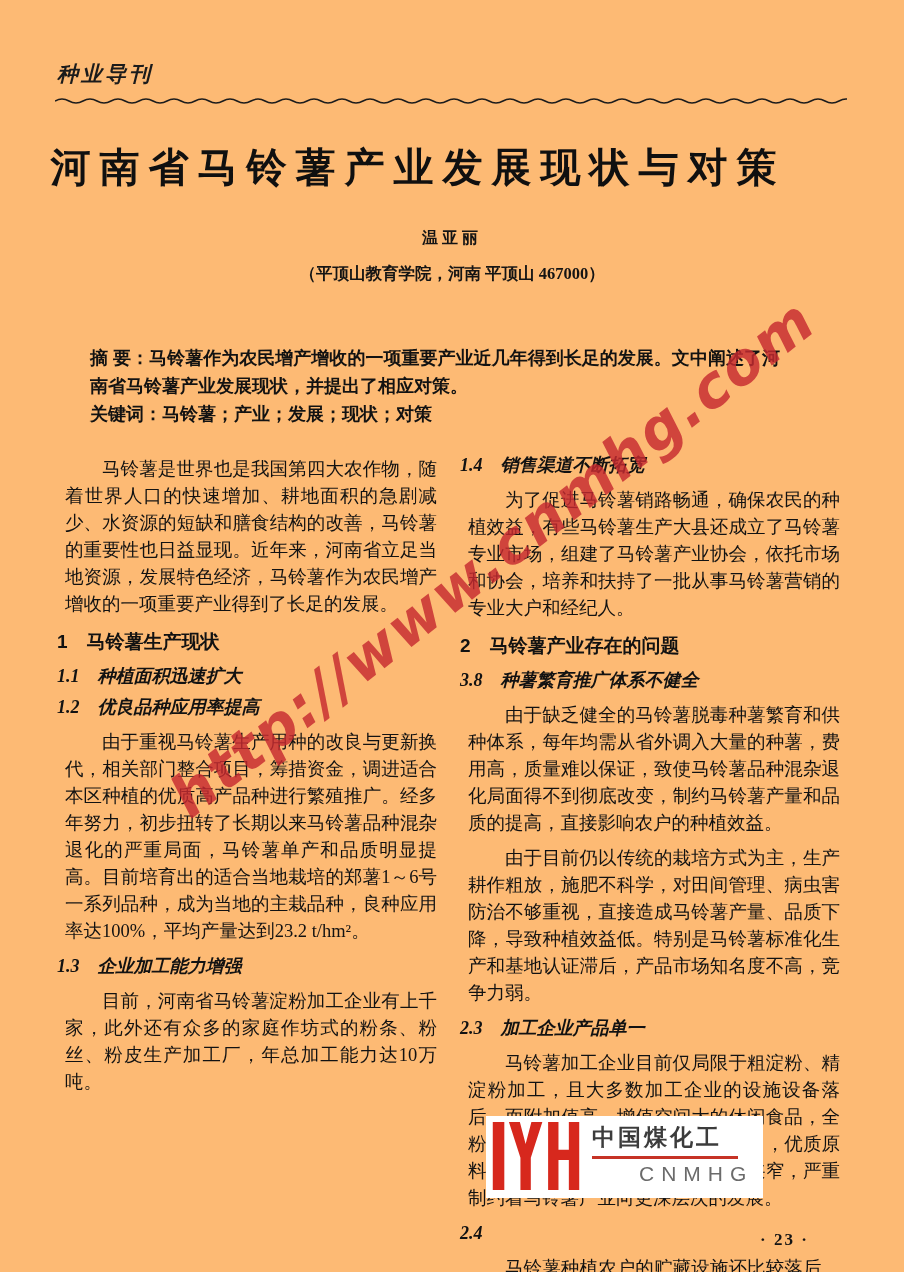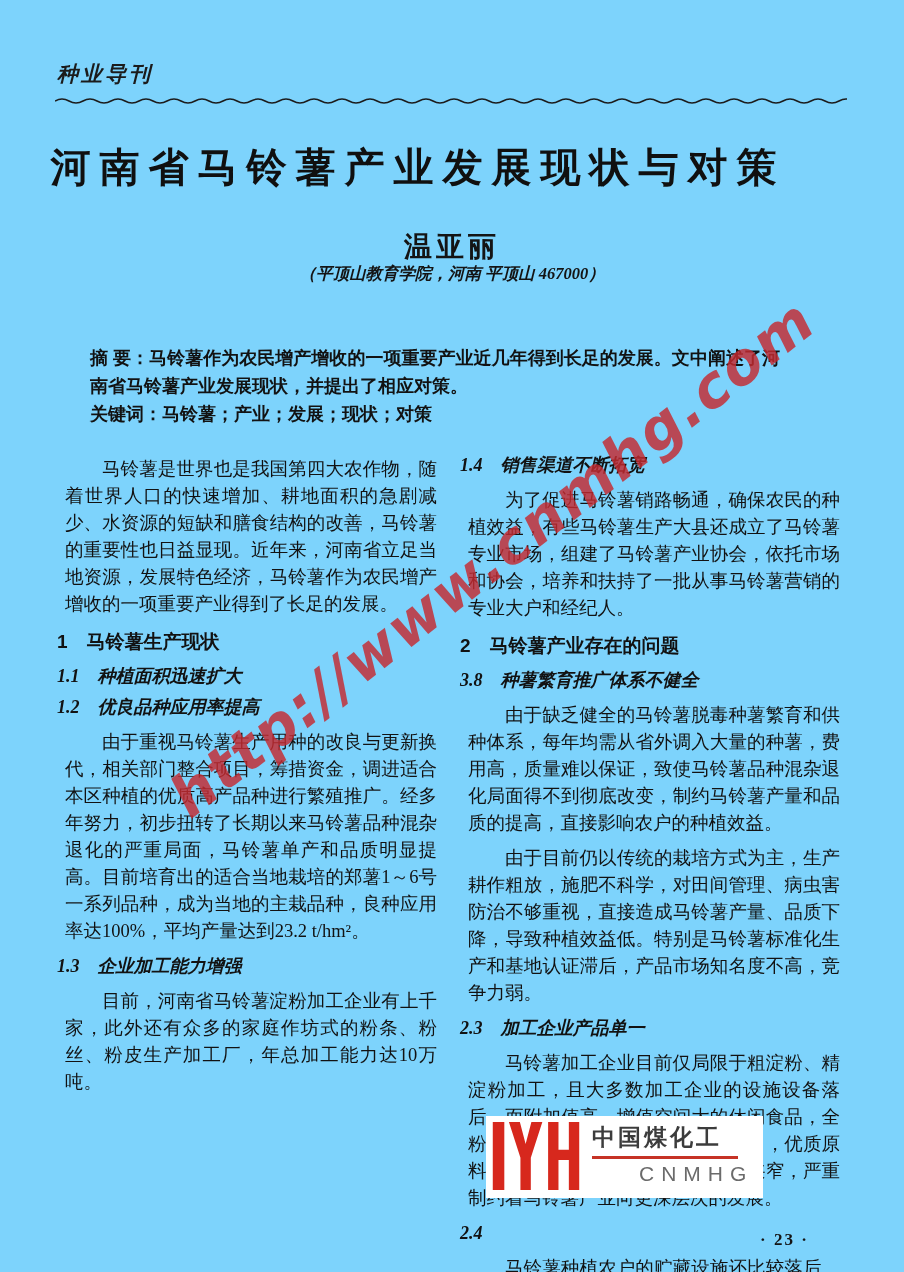--- a/index.html
+++ b/index.html
@@ -1,32 +1,32 @@
 <!DOCTYPE html>
 <html><head>
 <meta charset="utf-8">
 <style>
   html,body{margin:0;padding:0;background:#e8e8e8;}
   #page{
-    position:relative;width:904px;height:1272px;background:#7dd3fc;
+    position:relative;width:904px;height:1272px;background:#fdba74;
     font-family:"Liberation Serif","DejaVu Serif",serif;color:#141414;
     overflow:hidden;margin:0 auto;
   }
   
   .journal{position:absolute;left:57px;top:60px;font-size:21px;font-weight:600;
     letter-spacing:3px;font-style:italic;color:#1b1b1b;}
   .rule{position:absolute;left:55px;top:92px;}
   
   .title{position:absolute;left:0;top:140px;width:836px;text-align:center;
     font-size:40px;font-weight:700;letter-spacing:9px;color:#101010;
     font-family:"Liberation Sans","DejaVu Sans",sans-serif;}
   .author{position:absolute;left:0;top:228px;width:904px;text-align:center;
-    font-size:28px;font-weight:700;letter-spacing:4px;}
+    font-size:16px;font-weight:700;letter-spacing:4px;}
   .affil{position:absolute;left:0;top:263px;width:904px;text-align:center;
-    font-size:16.5px;font-weight:600;font-style:italic;}
+    font-size:16.5px;font-weight:600;}
   
   .abstract{position:absolute;left:90px;top:344px;width:690px;
     font-family:"Liberation Sans","DejaVu Sans",sans-serif;
     font-size:18px;line-height:28px;font-weight:700;text-align:justify;color:#121212;}
   .abstract p{margin:0;}
   
   .col{position:absolute;top:448px;width:388px;font-size:18.5px;line-height:27px;
     text-align:justify;color:#121212;z-index:2;}
   .col-left{left:57px;}
   .col-right{left:460px;}

